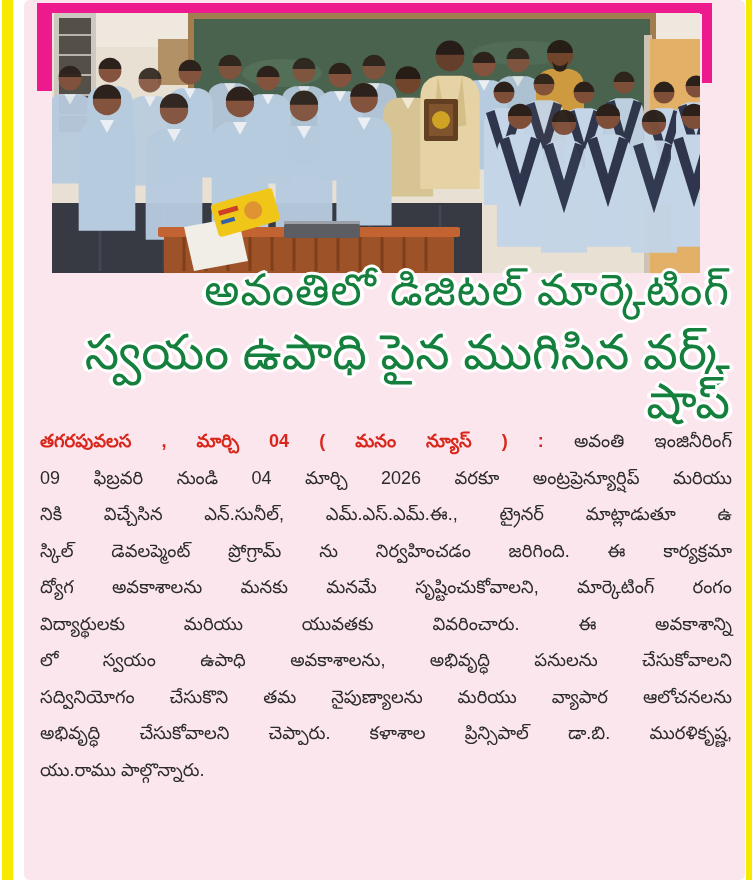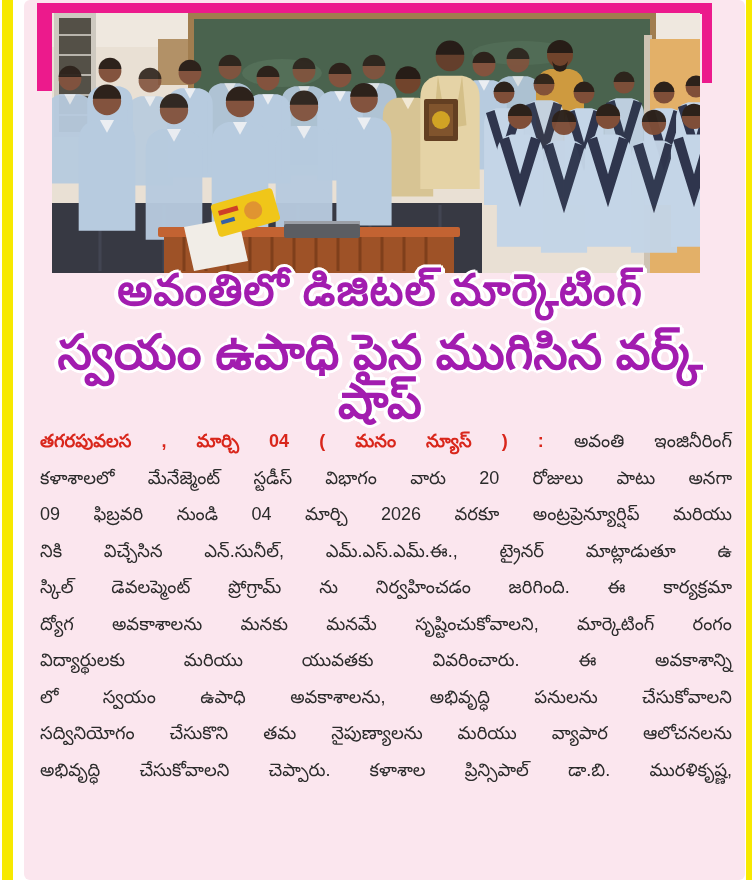--- a/index.html
+++ b/index.html
@@ -17,22 +17,22 @@
   }
   .frame{position:absolute;background:#ec1a8c;}
   .frame-top{left:37px;top:3px;width:675px;height:11px;}
   .frame-left{left:37px;top:3px;width:15px;height:88px;}
   .frame-right{left:702px;top:3px;width:10px;height:80px;}
   .photo{
     position:absolute;left:52px;top:13px;width:648px;height:260px;
     overflow:hidden;background:#ebe4d8;
   }
   .headline{
-    position:absolute;left:30px;top:268px;width:700px;text-align:center;
-    color:#a21caf;font-weight:bold;line-height:1.0;
+    position:absolute;left:30px;top:268px;width:700px;text-align:right;
+    color:#15803d;font-weight:normal;line-height:1.0;
     text-shadow:
       -3px 0 0 #fff, 3px 0 0 #fff, 0 -3px 0 #fff, 0 3px 0 #fff,
       -2px -2px 0 #fff, 2px -2px 0 #fff, -2px 2px 0 #fff, 2px 2px 0 #fff,
       -4px 1px 0 #fff, 4px 1px 0 #fff;
   }
   .headline .h1{font-size:44px;letter-spacing:1px;}
   .headline .h2{font-size:49px;margin-top:16px;letter-spacing:0px;}
   .article{
     position:absolute;left:40px;top:423px;width:692px;
     font-size:18px;color:#2b2b2b;line-height:36.5px;
@@ -217,24 +217,24 @@
     </svg>
   </div>
 
   <div class="headline">
     <div class="h1">అవంతిలో డిజిటల్ మార్కెటింగ్</div>
     <div class="h2">స్వయం ఉపాధి పైన ముగిసిన వర్క్ షాప్</div>
   </div>
 
   <div class="article">
     <div class="aline"><span class="dateline">తగరపువలస , మార్చి 04 ( మనం న్యూస్ ) :</span><span> అవంతి ఇంజినీరింగ్</span></div>
-    <div class="aline">కళాశాలలో మేనేజ్మెంట్ స్టడీస్ విభాగం వారు 20 రోజులు పాటు అనగా</div>
     <div class="aline">09 ఫిబ్రవరి నుండి 04 మార్చి 2026 వరకూ అంట్రప్రెన్యూర్షిప్ మరియు</div>
     <div class="aline">నికి విచ్చేసిన ఎన్.సునీల్, ఎమ్.ఎస్.ఎమ్.ఈ., ట్రైనర్ మాట్లాడుతూ ఉ</div>
     <div class="aline">స్కిల్ డెవలప్మెంట్ ప్రోగ్రామ్ ను నిర్వహించడం జరిగింది. ఈ కార్యక్రమా</div>
     <div class="aline">ద్యోగ అవకాశాలను మనకు మనమే సృష్టించుకోవాలని, మార్కెటింగ్ రంగం</div>
     <div class="aline">విద్యార్థులకు మరియు యువతకు వివరించారు. ఈ అవకాశాన్ని</div>
     <div class="aline">లో స్వయం ఉపాధి అవకాశాలను, అభివృద్ధి పనులను చేసుకోవాలని</div>
     <div class="aline">సద్వినియోగం చేసుకొని తమ నైపుణ్యాలను మరియు వ్యాపార ఆలోచనలను</div>
     <div class="aline">అభివృద్ధి చేసుకోవాలని చెప్పారు. కళాశాల ప్రిన్సిపాల్ డా.బి. మురళికృష్ణ,</div>
+    <div class="aline last">యు.రాము పాల్గొన్నారు.</div>
   </div>
 
 </div>
 
 </body></html>

